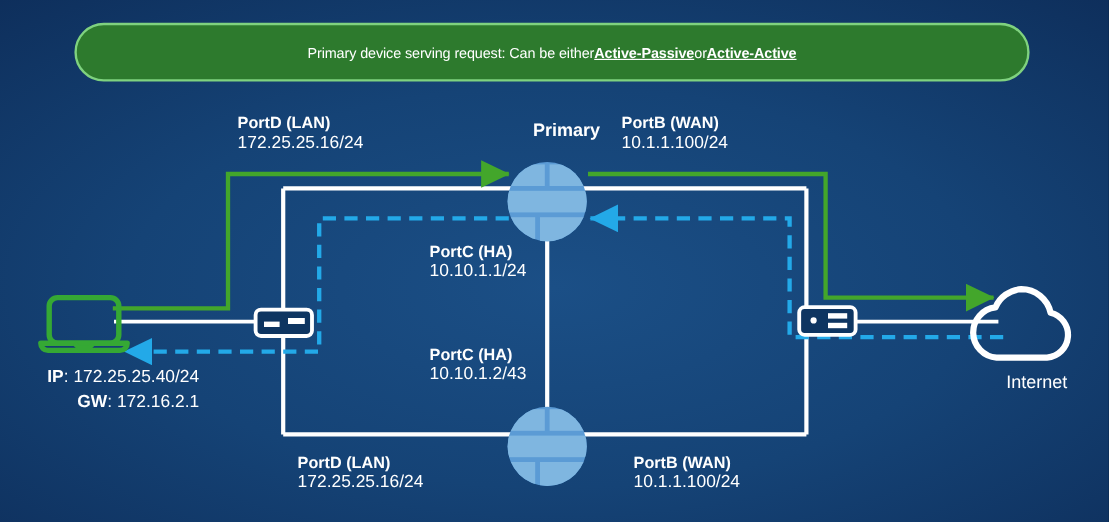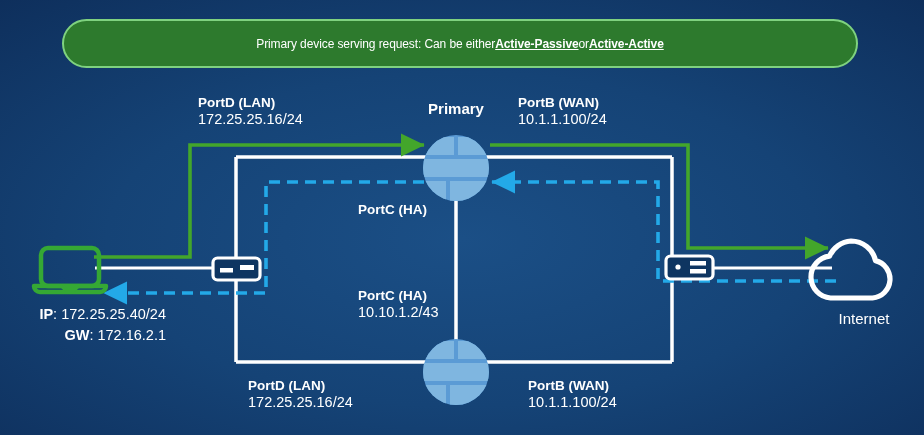--- a/index.html
+++ b/index.html
@@ -202,38 +202,39 @@
     <span class="t2">172.25.25.16/24</span>
   </div>
 
   <div class="lbl" style="left:518px; top:95px; width:166px;">
     <span class="t1">PortB (WAN)</span>
     <span class="t2">10.1.1.100/24</span>
   </div>
 
   <div class="lbl" style="left:358px; top:202px; width:196px;">
     <span class="t1">PortC (HA)</span>
+    <span class="t2">10.10.1.1/24</span>
   </div>
 
   <div class="lbl" style="left:358px; top:288px; width:196px;">
     <span class="t1">PortC (HA)</span>
     <span class="t2">10.10.1.2/43</span>
   </div>
 
   <div class="lbl" style="left:248px; top:378px; width:166px;">
     <span class="t1">PortD (LAN)</span>
     <span class="t2">172.25.25.16/24</span>
   </div>
 
   <div class="lbl" style="left:528px; top:378px; width:166px;">
     <span class="t1">PortB (WAN)</span>
     <span class="t2">10.1.1.100/24</span>
   </div>
 
-  <div class="node-title" style="left:396px; top:100px; width:120px;">Primary</div>
+  <div class="node-title" style="left:412px; top:100px; width:120px;">Primary</div>
 
 
   <div class="cloud-label">Internet</div>
 
   <div class="side-ip">
     <div><b>IP</b>: <span>172.25.25.40/24</span></div>
     <div><b>GW</b>: <span>172.16.2.1</span></div>
   </div>
 
 </div>

